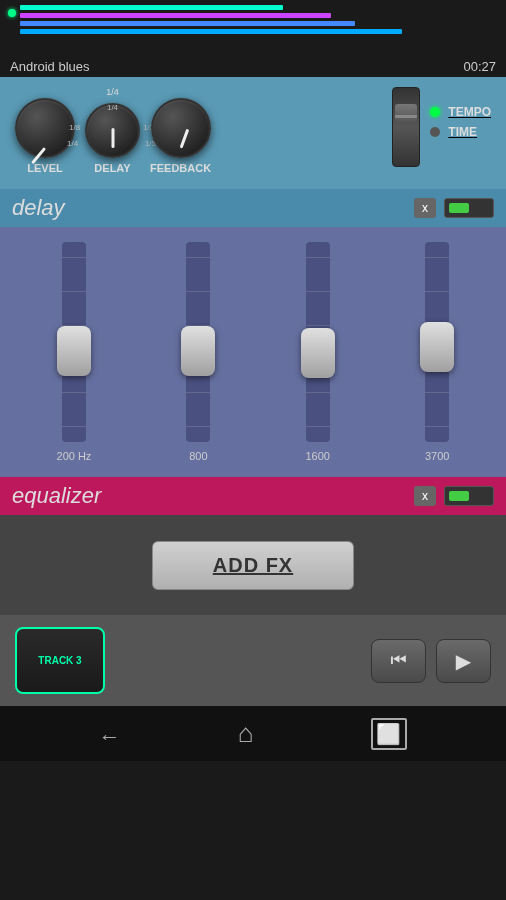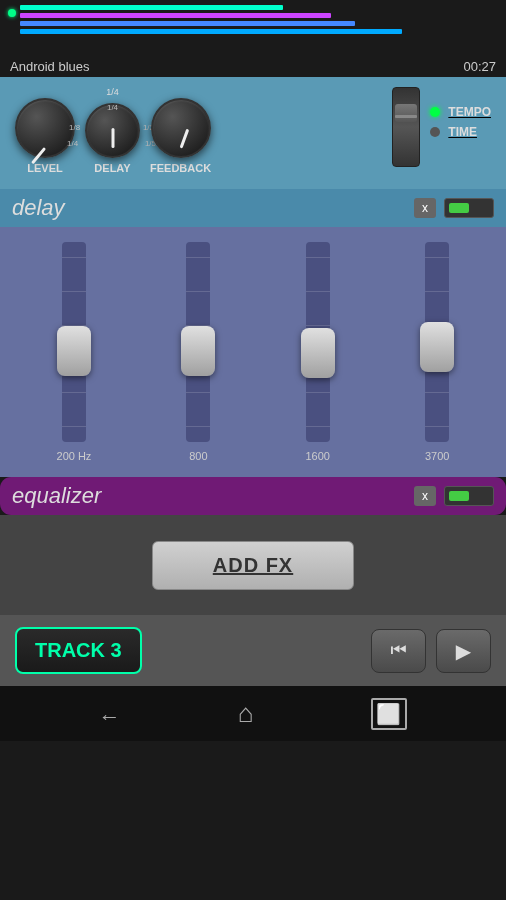--- a/index.html
+++ b/index.html
@@ -239,22 +239,21 @@
       top: 42%;
       box-shadow: 0 2px 6px rgba(0,0,0,0.5);
     }
     .eq-label {
       color: #ccc;
       font-size: 11px;
       text-align: center;
       white-space: nowrap;
     }
     .equalizer-header {
-      background: #701a75;
-      border-radius: 11px;
+      background: #be185d;
     }
 
     
     .add-fx-section {
       background: #444;
       padding: 20px;
       display: flex;
       align-items: center;
       justify-content: center;
       height: 100px;
@@ -284,22 +283,22 @@
       background: linear-gradient(to bottom, #6a6a6a, #4a4a4a);
       border: 1px solid #333;
       border-radius: 8px;
       color: #ddd;
       cursor: pointer;
       display: flex;
       align-items: center;
       justify-content: center;
     }
     .track-btn {
-      padding: 10px 18px;
-      font-size: 20px;
+      padding: 26px 18px;
+      font-size: 10px;
       font-weight: bold;
       color: #00ffaa;
       border: 2px solid #00ffaa;
       background: linear-gradient(to bottom, #2a2a2a, #1a1a1a);
       border-radius: 8px;
       min-width: 90px;
     }
     .solo-btn {
       min-width: 70px;
       padding: 10px 14px;

